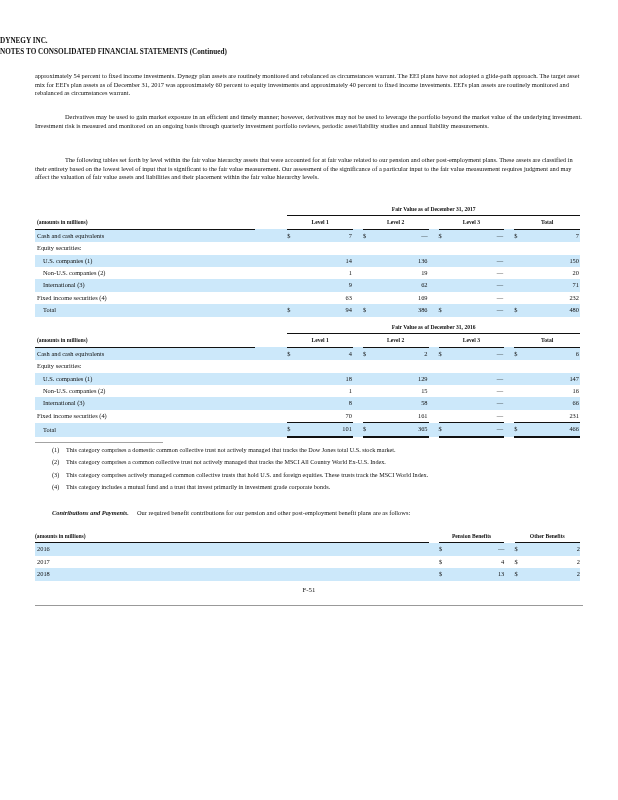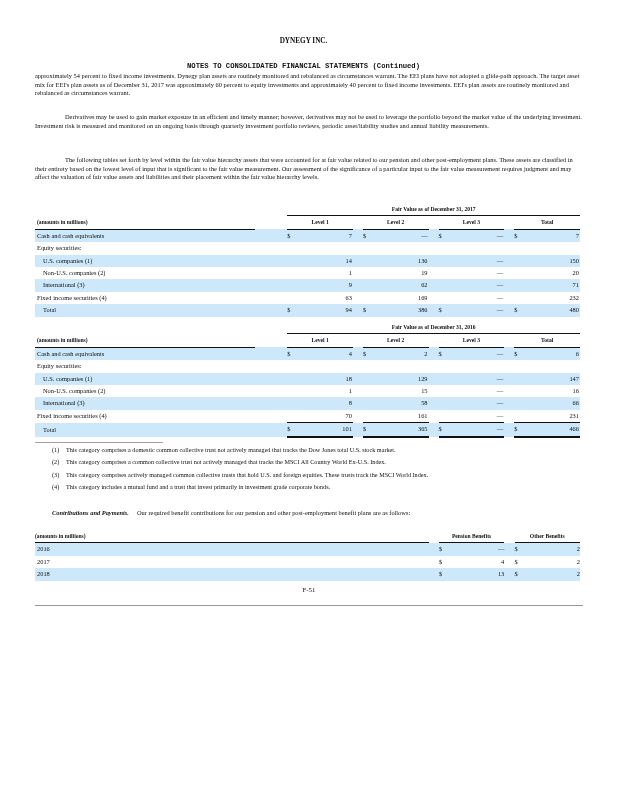--- a/index.html
+++ b/index.html
@@ -1,18 +1,18 @@
 <!DOCTYPE html>
 <html><head>
 <meta charset="utf-8">
 <style>
   html, body { margin:0; padding:0; background:#ffffff; }
   body { width:618px; height:800px; position:relative; overflow:hidden;
          font-family:"Liberation Serif", "DejaVu Serif", serif; color:#111; }
-  .hdr { position:absolute; left:0; width:607px; text-align:center; font-size:7.2px; font-weight:bold; }
+  .hdr { position:absolute; left:0; width:607px; font-size:7.2px; font-weight:bold; }
   .para { position:absolute; left:35px; width:548px; font-size:6.4px; line-height:8.6px; }
   .para .ind { display:inline-block; width:30px; }
   table.fv { position:absolute; left:35px; width:545px; border-collapse:collapse; font-size:6.4px; }
   table.fv td { padding:0; height:12.4px; line-height:12.4px; white-space:nowrap; }
   .band td.c { background:#cce8fa; }
   .lbl { width:210px; padding-left:2px !important; }
   .ind1 .lbl { padding-left:8px !important; }
   .gap { width:32px; }
   .dol { width:8px; }
   .num { width:56px; text-align:right; padding-right:1px !important; }
@@ -28,21 +28,21 @@
   .dash { position:absolute; left:35px; top:439px; font-size:6px; letter-spacing:0; color:#111; }
   .pageno { position:absolute; left:0; width:618px; top:586px; text-align:center; font-size:6.8px; }
   .btmline { position:absolute; left:35px; width:548px; top:605px; border-top:1px solid #999; }
   table.cp { position:absolute; left:35px; top:530px; width:545px; border-collapse:collapse; font-size:6.4px; }
   table.cp td { padding:0; height:12.4px; line-height:12.4px; }
 </style>
 </head>
 <body>
 
 <div class="hdr" style="top:37px;">DYNEGY INC.</div>
-<div class="hdr" style="top:62px;font-family:Liberation Mono, monospace;">NOTES TO CONSOLIDATED FINANCIAL STATEMENTS (Continued)</div>
+<div class="hdr" style="top:48px;">NOTES TO CONSOLIDATED FINANCIAL STATEMENTS (Continued)</div>
 
 <div class="para" style="top:72px;">approximately 54 percent  to fixed income investments.    Dynegy plan assets are routinely monitored and rebalanced as circumstances warrant.    The EEI plans have not adopted a glide-path approach.     The target asset mix for EEI's plan assets as of       December 31, 2017   was approximately 60 percent    to equity investments and approximately   40 percent to fixed income investments.  EEI's plan assets are routinely monitored and rebalanced as circumstances warrant.</div>
 <div class="para" style="top:113px;"><span class="ind"></span><span>Derivatives may be used to gain market exposure in an efficient and timely manner; however, derivatives may not be used to leverage the portfolio beyond the market value of the underlying investment.        Investment risk is measured and monitored on an ongoing basis through quarterly investment portfolio reviews, periodic asset/liability studies and annual liability measurements.</span></div>
 <div class="para" style="top:156px;"><span class="ind"></span><span>The following tables set forth by level within the fair value hierarchy assets that were accounted for at fair value related to our pension and other post-employment plans. These assets are classified in their entirety based on the lowest level of input that is significant to the fair value measurement.                  Our assessment of the significance of a particular input to the fair value measurement requires judgment and may affect the valuation of fair value assets and liabilities and their placement within the fair value hierarchy levels.</span></div>
 
 <table class="fv" id="t2017" style="top:203px;">
   <tbody>
       <tr class="caption">
         <td></td>
         <td></td>

